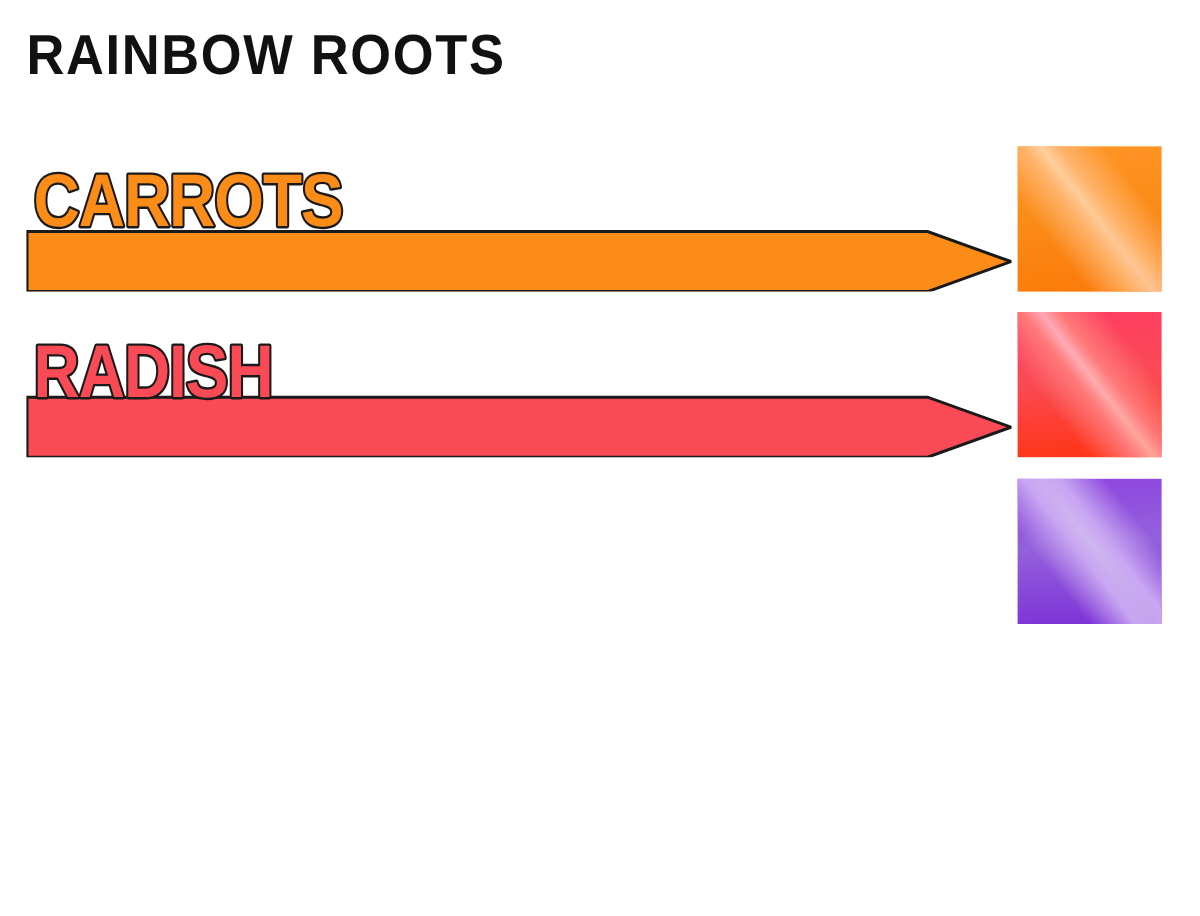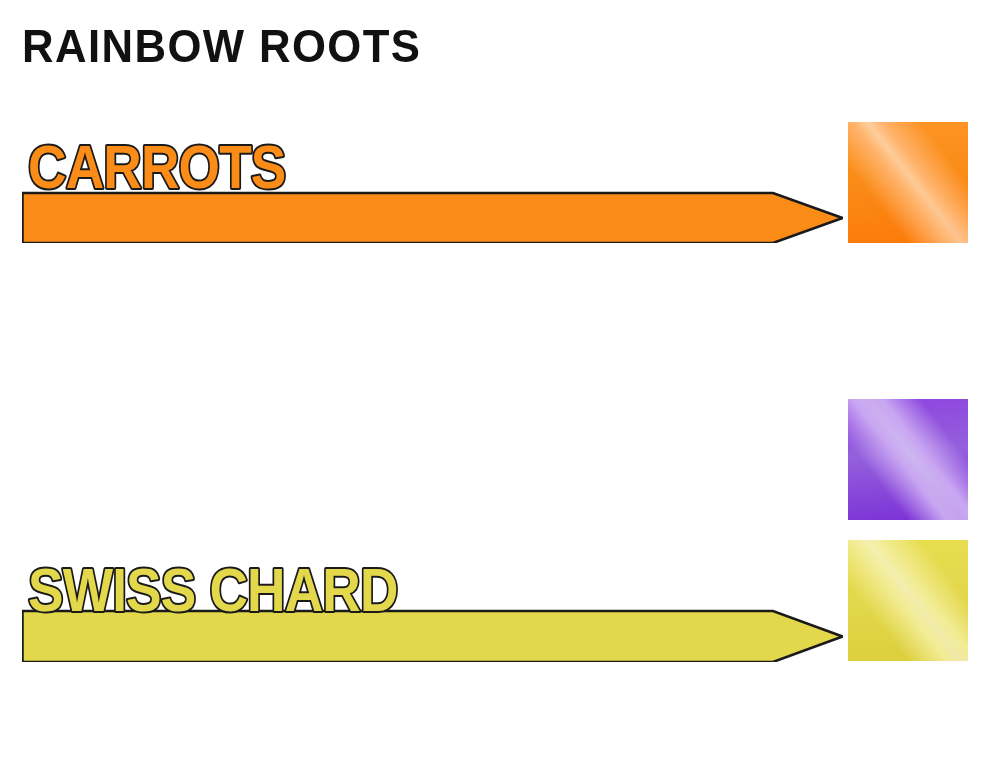--- a/index.html
+++ b/index.html
@@ -119,35 +119,35 @@
           <svg width="821" height="121" viewBox="0 0 821 121">
             <text x="0" y="66" fill="#FA8C17" stroke="#1a1a1a" transform="scale(0.86,1)" transform-origin="0 0">CARROTS</text>
           </svg>
         </div>
       </div>
       <div class="swatch" style="top: 0px;">
         <div class="swatch-inner" style="background: linear-gradient(175deg, rgb(255, 148, 38) 0%, rgb(250, 140, 23) 45%, rgb(252, 122, 10) 100%);"></div>
         <div class="swatch-sheen" style="background: linear-gradient(52deg, rgba(255, 255, 255, 0) 28%, rgb(255, 179, 107) 46%, rgba(255, 255, 255, 0.55) 53%, rgb(255, 179, 107) 60%, rgba(255, 255, 255, 0) 78%);"></div>
       </div>
     </div>
+    <div class="row" style="top: 265px; height: 116px;">
+      <div class="arrow-wrap">
+        <svg class="arrow-shape" viewBox="0 0 821 116" width="821" height="116" preserveAspectRatio="none">
+          <polygon points="0.5,66 751,66 820.5,91 751,116 0.5,116" fill="#FA4A55" stroke="#1a1a1a" stroke-width="2.5" stroke-linejoin="miter"></polygon>
+        </svg>
+        <div class="bar-label">
+          <svg width="821" height="116" viewBox="0 0 821 116">
+            <text x="0" y="66" fill="#FA4A55" stroke="#1a1a1a" transform="scale(0.86,1)" transform-origin="0 0">RADISH</text>
+          </svg>
+        </div>
+      </div>
+      <div class="swatch" style="top: -5px;">
+        <div class="swatch-inner" style="background: linear-gradient(175deg, rgb(255, 61, 99) 0%, rgb(250, 74, 85) 45%, rgb(255, 51, 17) 100%);"></div>
+        <div class="swatch-sheen" style="background: linear-gradient(52deg, rgba(255, 255, 255, 0) 28%, rgb(255, 122, 122) 46%, rgba(255, 255, 255, 0.55) 53%, rgb(255, 122, 122) 60%, rgba(255, 255, 255, 0) 78%);"></div>
+      </div>
+    </div>
     <div class="row" style="top: 405px; height: 116px;">
       <div class="swatch" style="top: -6px;">
         <div class="swatch-inner" style="background: linear-gradient(175deg, rgb(142, 69, 224) 0%, rgb(148, 96, 220) 45%, rgb(123, 48, 214) 100%);"></div>
         <div class="swatch-sheen" style="background: linear-gradient(52deg, rgba(255, 255, 255, 0) 28%, rgb(201, 166, 242) 46%, rgba(255, 255, 255, 0.55) 53%, rgb(201, 166, 242) 60%, rgba(255, 255, 255, 0) 78%);"></div>
       </div>
     </div>
-    <div class="row" style="top: 545px; height: 117px;">
-      <div class="arrow-wrap">
-        <svg class="arrow-shape" viewBox="0 0 821 117" width="821" height="117" preserveAspectRatio="none">
-          <polygon points="0.5,66 751,66 820.5,91.5 751,117 0.5,117" fill="#E3D84C" stroke="#1a1a1a" stroke-width="2.5" stroke-linejoin="miter"></polygon>
-        </svg>
-        <div class="bar-label">
-          <svg width="821" height="117" viewBox="0 0 821 117">
-            <text x="0" y="66" fill="#E3D84C" stroke="#1a1a1a" transform="scale(0.86,1)" transform-origin="0 0">SWISS CHARD</text>
-          </svg>
-        </div>
-      </div>
-      <div class="swatch" style="top: -5px;">
-        <div class="swatch-inner" style="background: linear-gradient(175deg, rgb(232, 222, 78) 0%, rgb(227, 216, 76) 45%, rgb(220, 206, 60) 100%);"></div>
-        <div class="swatch-sheen" style="background: linear-gradient(52deg, rgba(255, 255, 255, 0) 28%, rgb(242, 236, 147) 46%, rgba(255, 255, 255, 0.55) 53%, rgb(242, 236, 147) 60%, rgba(255, 255, 255, 0) 78%);"></div>
-      </div>
-    </div>
   </div>
 
 </body></html>

